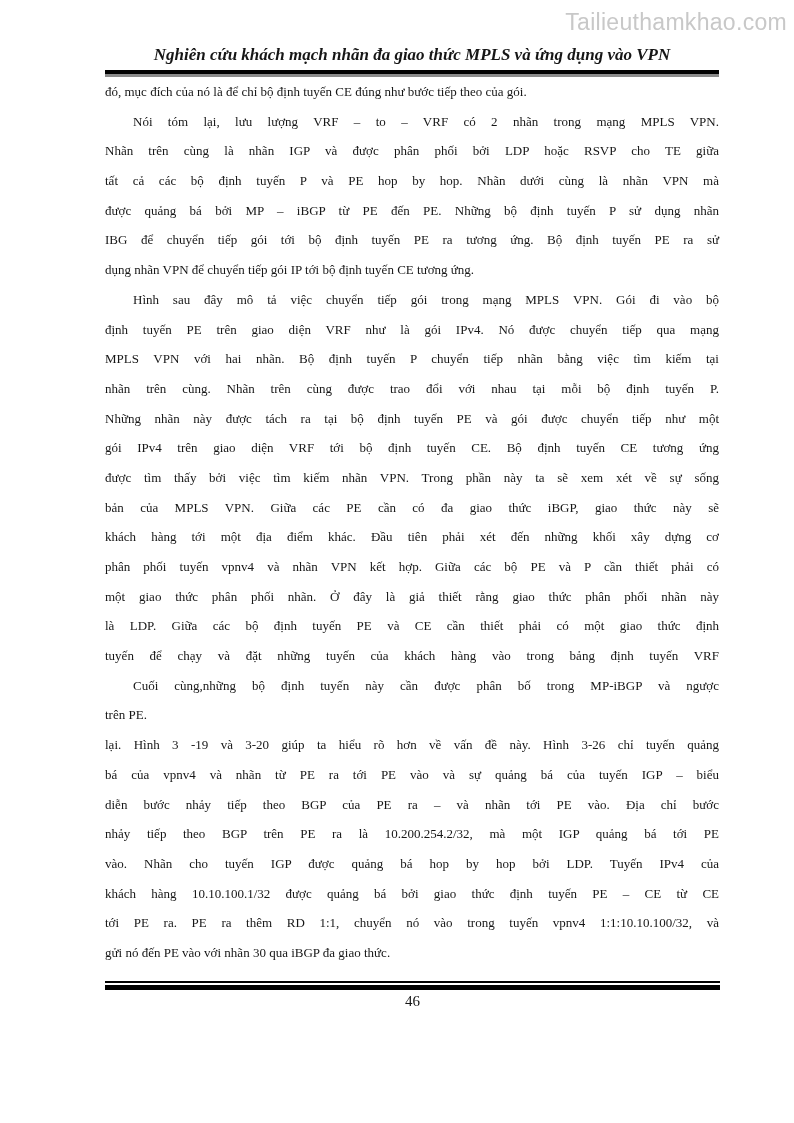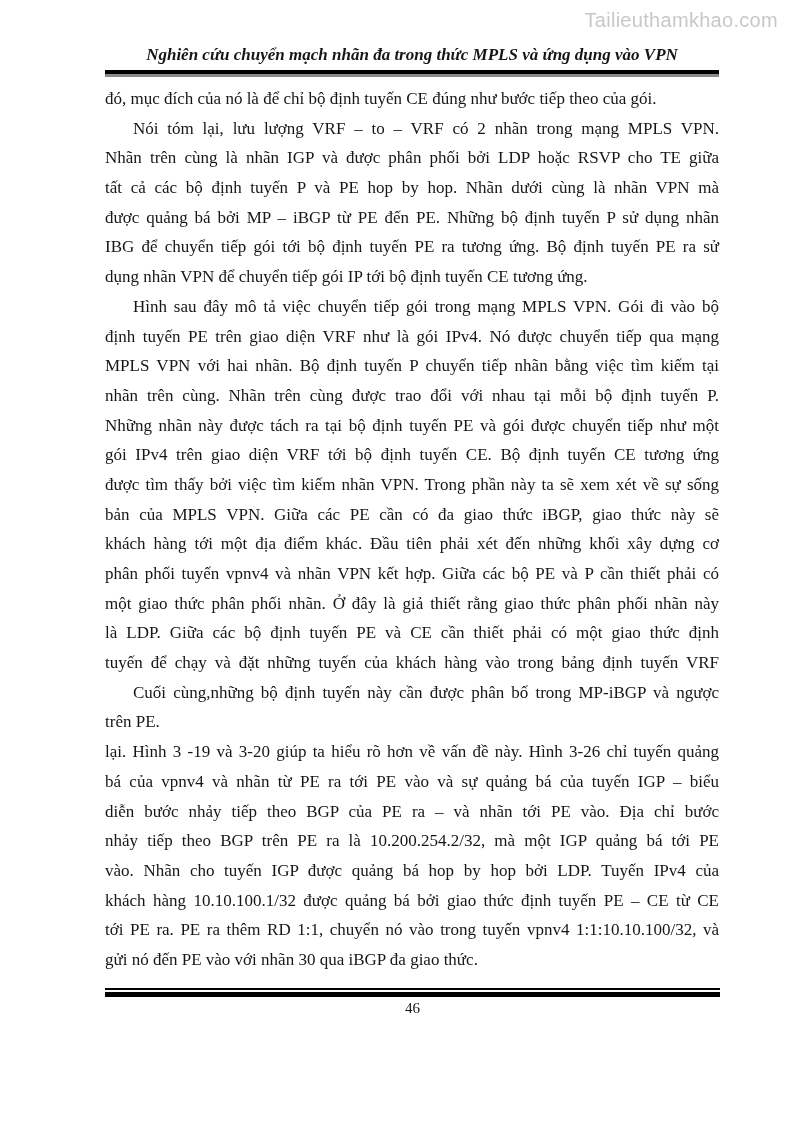--- a/index.html
+++ b/index.html
@@ -16,23 +16,23 @@
     width:794px;
     height:1123px;
     background:var(--page-bg);
     overflow:hidden;
     font-family:"Liberation Serif","DejaVu Serif",serif;
     color:var(--text);
   }
   .watermark{
     position:absolute;
     top:9px;
-    right:16px;
+    right:7px;
     font-family:"Liberation Sans","DejaVu Sans",sans-serif;
-    font-size:20px;
+    font-size:23px;
     color:var(--watermark);
     text-shadow:1px 1px 0 #ffffff;
     letter-spacing:0.3px;
     margin-left:32px;
   }
   .content{
     position:absolute;
     left:105px;
     top:0;
     width:614px;
@@ -43,22 +43,21 @@
     text-align:center;
     font-size:17px;
     font-weight:bold;
     font-style:italic;
     line-height:22px;
   }
   .header-rule{margin-top:4px;}
   .header-rule .bar-black{height:4px;background:var(--rule-black);}
   .header-rule .bar-gray{height:3px;background:var(--rule-gray);}
   .body-text{
-    margin-top:7px;
-    font-size:17px;
+    font-size:13px;
   }
   .line{
     line-height:29.7px;
     height:29.7px;
     text-align:justify;
     text-align-last:justify;
     white-space:nowrap;
   }
   .line.last{
     text-align-last:auto;
@@ -81,21 +80,21 @@
 </style>
 </head>
 <body>
 
 <div class="page">
 
   <div class="watermark">Tailieuthamkhao.com</div>
 
   <div class="content">
 
-    <div class="header-title">Nghiên cứu chuyển mạch nhãn đa trong thức MPLS và ứng dụng vào VPN</div>
+    <div class="header-title">Nghiên cứu khách mạch nhãn đa giao thức MPLS và ứng dụng vào VPN</div>
 
     <div class="header-rule">
       <div class="bar-black"></div>
       <div class="bar-gray"></div>
     </div>
 
     <div class="body-text">
         <div class="line last">đó, mục đích của nó là để chỉ bộ định tuyến CE đúng như bước tiếp theo của gói.</div>
         <div class="line indent">Nói tóm lại, lưu lượng VRF – to – VRF có 2 nhãn trong mạng MPLS VPN.</div>
         <div class="line">Nhãn trên cùng là nhãn IGP và được phân phối bởi LDP hoặc RSVP cho TE giữa</div>

